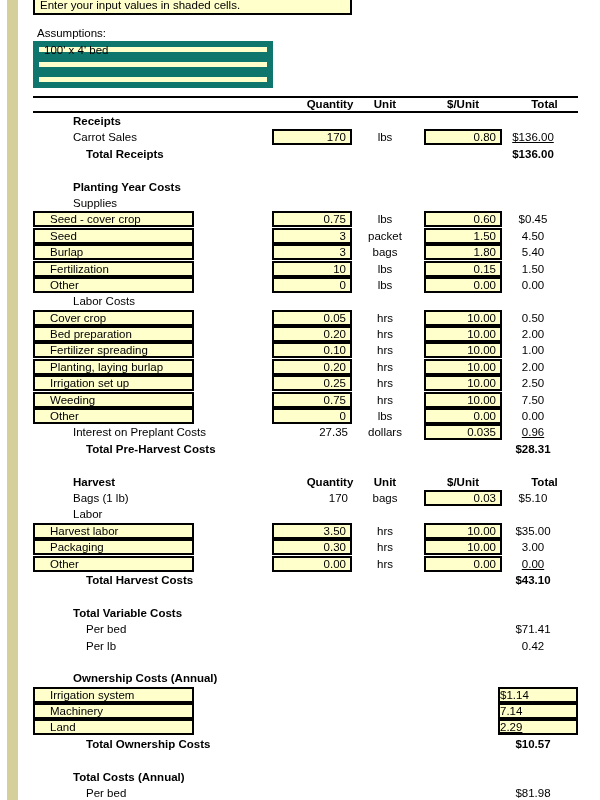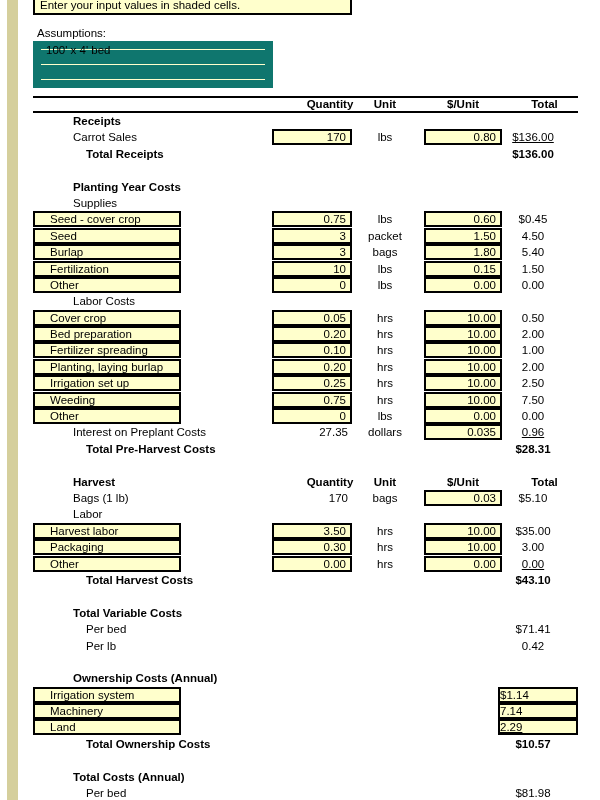--- a/index.html
+++ b/index.html
@@ -10,34 +10,34 @@
   }
   #left-bar{position:absolute;left:7px;top:0;width:11px;height:800px;background:var(--bar);}
   #notice{
     position:absolute;left:33px;top:-9px;width:319px;height:24px;background:var(--shaded);
     border:2px solid #000;box-sizing:border-box;display:flex;align-items:flex-end;
     padding:0 0 2px 5px;font-size:11.5px;white-space:nowrap;
   }
   #assumptions-label{position:absolute;left:37px;top:27px;font-size:11.5px;}
   #assumptions-box{position:absolute;left:33px;top:41px;width:240px;}
   .assumption-row{
-    height:17px;background:var(--shaded);border:8px solid #0f766e;box-sizing:border-box;
+    height:17px;background:var(--shaded);border:6px solid #0f766e;box-sizing:border-box;
     margin-top:-2px;padding-left:5px;font-size:11.5px;display:flex;align-items:center;white-space:nowrap;
   }
   .assumption-row:first-child{margin-top:0;}
   #rows{position:absolute;left:33px;top:96px;width:545px;}
   .row{position:relative;height:16.4px;}
   .row.lined{height:17px;border-top:2px solid #000;border-bottom:2px solid #000;box-sizing:border-box;}
   .cell{position:absolute;top:0;height:16px;line-height:16px;font-size:11.5px;white-space:nowrap;}
   .row.lined .cell{height:13px;line-height:13px;}
   .box{
     position:absolute;top:0;height:16px;background:var(--shaded);border:2px solid #000;
     box-sizing:border-box;font-size:11.5px;display:flex;align-items:center;white-space:nowrap;
   }
-  .labelbox{left:0;width:148px;padding-left:15px;}
+  .labelbox{left:0;width:161px;padding-left:15px;}
   .qtybox{left:239px;width:80px;justify-content:flex-end;padding-right:4px;}
   .pricebox{left:391px;width:78px;justify-content:flex-end;padding-right:4px;}
   .totalbox{left:465px;width:80px;padding-right:3px;}
   .labelcell{left:4px;padding-left:36px;}
   .labelcell.indent{left:17px;}
   .qtycell{left:239px;width:76px;text-align:right;}
   .unitcell{left:325px;width:54px;text-align:center;}
   .totalcell{left:455px;width:90px;text-align:center;}
   .ch-q{left:257px;width:80px;text-align:center;font-weight:bold;}
   .ch-u{left:325px;width:54px;text-align:center;font-weight:bold;}

